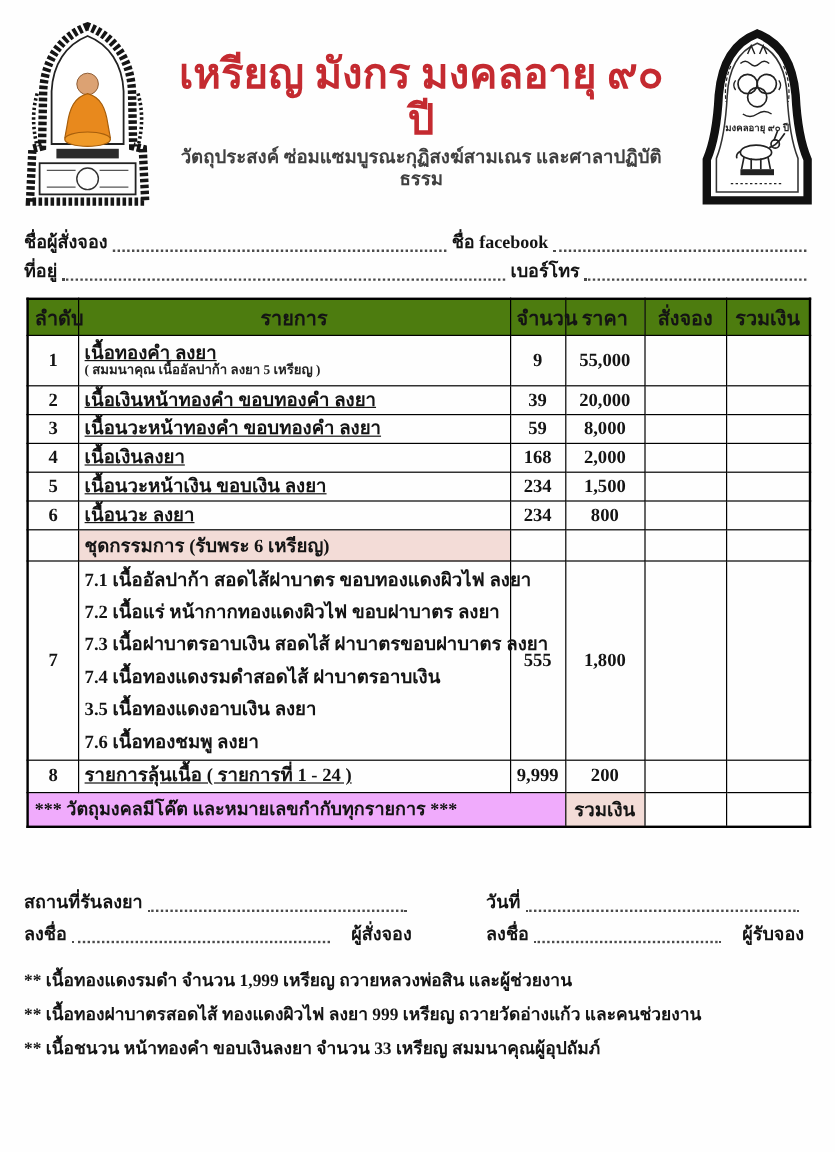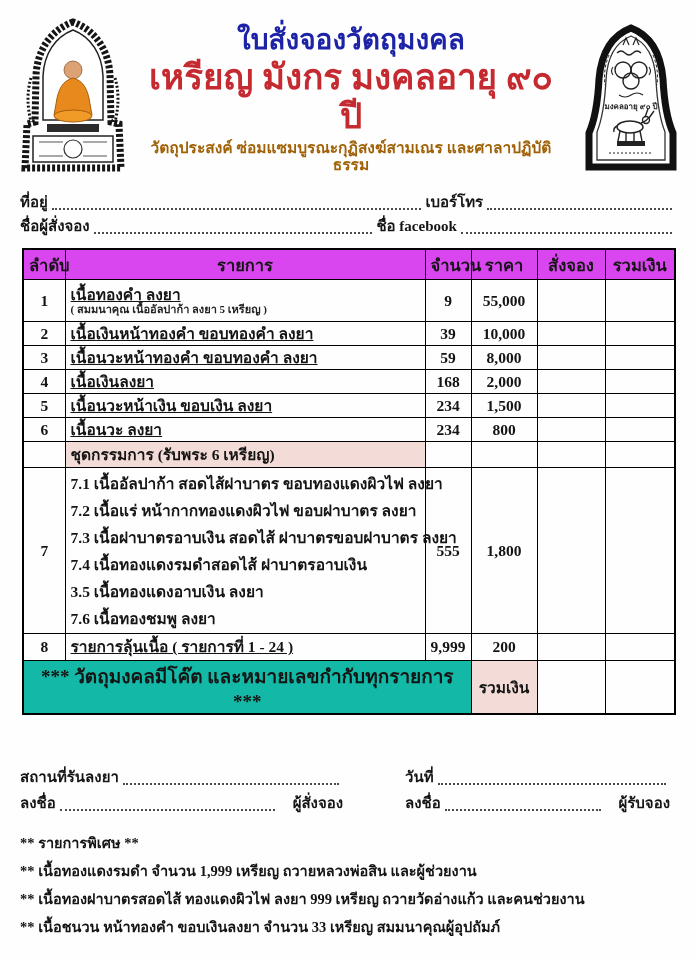--- a/index.html
+++ b/index.html
@@ -11,47 +11,47 @@
   .page{width:696px;height:960px;position:relative;background:#fefefe;}
 
   
   .header{display:grid;grid-template-columns:118px 1fr 122px;align-items:center;
           padding:18px 4px 2px 14px;column-gap:2px;}
   .fig{display:flex;align-items:center;justify-content:center;}
   .titles{text-align:center;line-height:1.12;}
   .t1{font-size:28px;font-weight:bold;}
   .t2{font-size:35px;font-weight:bold;margin-top:2px;}
   .t3{font-size:22px;font-weight:bold;margin-top:4px;}
-  .t4{font-size:15.5px;font-weight:bold;color:#a16207;margin-top:3px;}
+  .t4{font-size:15.5px;font-weight:bold;color:#404040;margin-top:3px;}
 
   
   .form-lines{padding:8px 20px 4px 20px;}
   .fline{display:flex;align-items:flex-end;font-size:15px;font-weight:bold;height:24px;}
   .dots{border-bottom:2px dotted #4a4a4a;margin:0 4px 4px 4px;height:10px;}
   .g125{flex-grow:1.32;} .g100{flex-grow:1;} .g180{flex-grow:1.9;} .g090{flex-grow:0.95;}
 
   
   table.order{border-collapse:collapse;margin:6px auto 0 22px;width:652px;table-layout:fixed;}
   table.order th,table.order td{border:1.6px solid #000;padding:0 5px;vertical-align:middle;}
   table.order{border:2.2px solid #000;}
-  th{background:#d946ef;font-size:16.5px;font-weight:bold;height:29px;margin-left:16px;}
+  th{background:#4d7c0f;font-size:16.5px;font-weight:bold;height:29px;margin-left:16px;}
   td{font-size:15.5px;font-weight:bold;}
   td.c{text-align:center;}
   td.num{text-align:center;font-family:"Liberation Serif","DejaVu Serif",serif;}
   tr.item{height:24px;}
   tr.item-first{height:42px;}
   .iname{line-height:1.1;text-decoration:underline;}
   .inote{font-size:11px;font-weight:bold;color:#222;line-height:1.1;}
   tr.committee-hdr{height:26px;}
   td.pink{background:#f3dcd7;}
   tr.committee-row{height:166px;}
   .citem{line-height:27px;white-space:nowrap;}
   tr.last-item{height:27px;}
   tr.tfooter{height:28px;}
-  td.footer-note{background:#14b8a6;text-align:center;font-size:19px;}
+  td.footer-note{background:#f0abfc;text-align:left;font-size:15px;}
   td.total-label{background:#f3dcd7;text-align:center;}
 
   
   .sig{display:grid;grid-template-columns:1fr 0.82fr;column-gap:62px;
        padding:48px 26px 0 20px;}
   .sig .fline{height:26px;font-size:15px;}
   .suffix{margin-left:14px;}
 
   
   .notes{padding:14px 20px 0 20px;}
@@ -75,21 +75,20 @@
         <ellipse cx="56" cy="98" rx="19" ry="6" fill="#f09a28" stroke="#a65e0c" stroke-width="1"></ellipse>
         <rect x="30" y="106" width="52" height="8" fill="#2b2b2b"></rect>
         <rect x="16" y="118" width="80" height="26" fill="none" stroke="#222" stroke-width="1.5"></rect>
         <circle cx="56" cy="131" r="9" fill="none" stroke="#333" stroke-width="1.2"></circle>
         <path d="M22 124 h24 M66 124 h24 M22 138 h24 M66 138 h24" stroke="#555" stroke-width="1"></path>
         <path d="M14 60 q-6 20 0 44 M98 60 q6 20 0 44" stroke="#151515" stroke-width="3" fill="none" stroke-dasharray="2 2"></path>
       </svg>
     </div>
 
     <div class="titles">
-      <div class="t1" style="color:#1c23a6">ใบสั่งจองวัตถุมงคล</div>
       <div class="t2" style="color:#c42a30">เหรียญ มังกร มงคลอายุ ๙๐ ปี</div>
       <div class="t4">วัตถุประสงค์ ซ่อมแซมบูรณะกุฏิสงฆ์สามเณร และศาลาปฏิบัติธรรม</div>
     </div>
 
     <div class="fig">
 
       <svg width="116" height="152" viewBox="0 0 116 152">
         <path d="M58 5 C37 13 28 33 26 56 C25 76 23 94 16 110 L16 144 L100 144 L100 110 C93 94 91 76 90 56 C88 33 79 13 58 5 Z" fill="#ffffff" stroke="#111" stroke-width="7"></path>
         <path d="M58 13 C41 20 34 37 33 57 C32 76 30 94 24 109 L24 137 L92 137 L92 109 C86 94 84 76 83 57 C82 37 75 20 58 13 Z" fill="none" stroke="#333" stroke-width="1.3"></path>
         <path d="M50 22 l3 -7 l3 7 M60 22 l3 -7 l3 7" stroke="#222" stroke-width="1.2" fill="none"></path>
@@ -109,30 +108,30 @@
           <path d="M44 103 q-4 2 -3 6"></path>
         </g>
         <rect x="44" y="118" width="28" height="5" fill="#222"></rect>
         <path d="M36 130 h44" stroke="#222" stroke-width="1" stroke-dasharray="2 2"></path>
       </svg>
     </div>
   </div>
 
   <div class="form-lines">
     <div class="fline">
+      <span>ชื่อผู้สั่งจอง</span>
+      <span class="dots g125"></span>
+      <span>ชื่อ facebook</span>
+      <span class="dots g100"></span>
+    </div>
+    <div class="fline">
       <span>ที่อยู่</span>
       <span class="dots g180"></span>
       <span>เบอร์โทร</span>
       <span class="dots g090"></span>
-    </div>
-    <div class="fline">
-      <span>ชื่อผู้สั่งจอง</span>
-      <span class="dots g125"></span>
-      <span>ชื่อ facebook</span>
-      <span class="dots g100"></span>
     </div>
   </div>
 
   <table class="order">
     <colgroup>
       <col style="width:42px">
         <col style="width:360px">
         <col style="width:46px">
       <col style="width:66px">
         <col style="width:68px">
@@ -159,21 +158,21 @@
           <td class="num">55,000</td>
           <td class="c"></td>
           <td class="c"></td>
         </tr>
         <tr class="item">
           <td class="c">2</td>
           <td>
             <div class="iname">เนื้อเงินหน้าทองคำ  ขอบทองคำ ลงยา</div>
           </td>
           <td class="num">39</td>
-          <td class="num">10,000</td>
+          <td class="num">20,000</td>
           <td class="c"></td>
           <td class="c"></td>
         </tr>
         <tr class="item">
           <td class="c">3</td>
           <td>
             <div class="iname">เนื้อนวะหน้าทองคำ  ขอบทองคำ ลงยา</div>
           </td>
           <td class="num">59</td>
           <td class="num">8,000</td>
@@ -271,21 +270,20 @@
       </div>
       <div class="fline">
         <span>ลงชื่อ</span>
         <span class="dots g100"></span>
         <span class="suffix">ผู้รับจอง</span>
       </div>
     </div>
   </div>
 
   <div class="notes">
-    <div class="note-line">** รายการพิเศษ **</div>
     <div>
         <div class="note-line">** เนื้อทองแดงรมดำ  จำนวน 1,999 เหรียญ ถวายหลวงพ่อสิน และผู้ช่วยงาน</div>
         <div class="note-line">** เนื้อทองฝาบาตรสอดไส้ ทองแดงผิวไฟ ลงยา 999 เหรียญ ถวายวัดอ่างแก้ว และคนช่วยงาน</div>
         <div class="note-line">** เนื้อชนวน หน้าทองคำ ขอบเงินลงยา จำนวน 33 เหรียญ สมมนาคุณผู้อุปถัมภ์</div>
       </div>
   </div>
 
 </div>
 
 </body></html>

